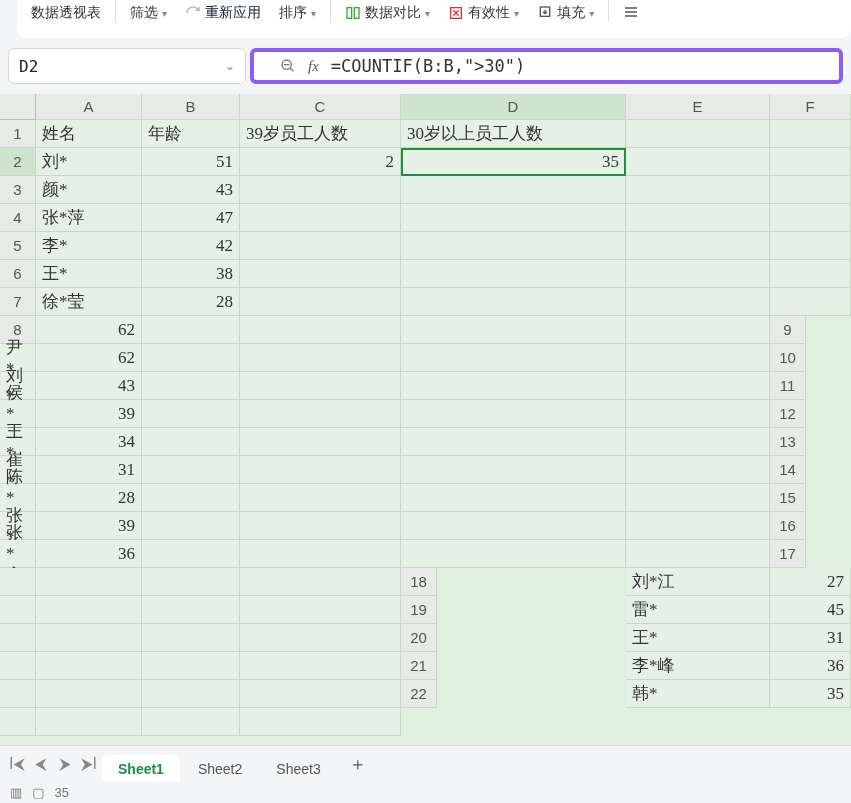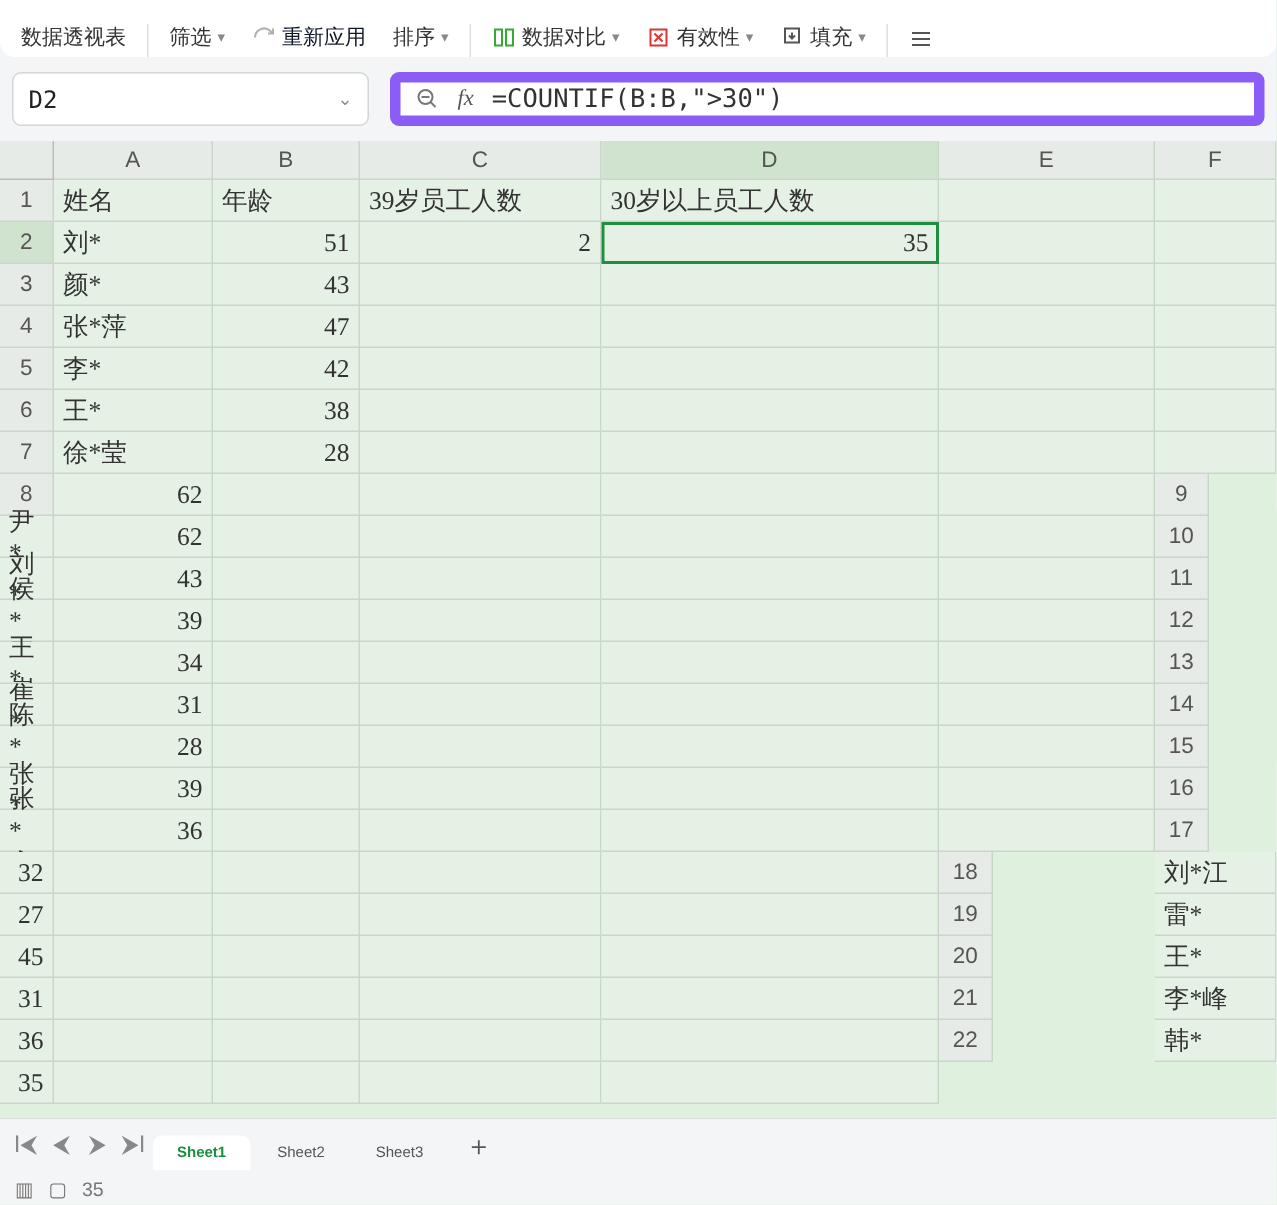--- a/index.html
+++ b/index.html
@@ -1,52 +1,52 @@
 <!DOCTYPE html>
 <html><head>
 <meta charset="utf-8">
 <style>
 * { box-sizing: border-box; margin: 0; padding: 0; font-family: "Microsoft YaHei", SimSun, Arial, sans-serif; }
 body { background: #f4f5f6; width: 851px; height: 803px; overflow: hidden; display: flex; flex-direction: column; }
 
 
-.toolbar { background: #fff; height: 38px; display: flex; align-items: flex-end; padding: 0 8px; gap: 6px; border-radius: 0 0 10px 10px; flex-shrink: 0; }
+.toolbar { background: #fff; height: 38px; display: flex; align-items: flex-start; padding: 0 8px; gap: 6px; border-radius: 0 0 10px 10px; flex-shrink: 0; margin-left: 17px; }
 .tb-btn { display: flex; align-items: center; gap: 4px; padding: 4px 6px; font-size: 14px; color: #333; cursor: pointer; white-space: nowrap; }
 .tb-btn.disabled { color: #0f172a; }
 .tb-divider { width: 1px; height: 22px; background: #ddd; margin: 0 2px; }
 .tb-drop { font-size: 10px; color: #888; }
 .tb-btn svg { width: 16px; height: 16px; }
 
 
-.fbar-row { display: flex; align-items: stretch; padding: 10px 8px 10px 8px; gap: 14px; flex-shrink: 0; }
+.fbar-row { display: flex; align-items: stretch; padding: 10px 8px 10px 8px; gap: 4px; flex-shrink: 0; }
 .namebox { background: #fff; border: 1px solid #d5d5d5; border-radius: 6px; display: flex; align-items: center; justify-content: space-between; width: 238px; height: 36px; padding: 0 10px; }
 .namebox-val { font-size: 16px; color: #222; font-family: Consolas, monospace; }
 .namebox-drop { color: #888; font-size: 12px; }
-.fbar { background: #fff; border: 7px solid #8b5cf6; border-radius: 6px; flex: 1; height: 36px; display: flex; align-items: center; padding: 0 10px; gap: 12px; }
+.fbar { background: #fff; border: 4px solid #8b5cf6; border-radius: 6px; flex: 1; height: 36px; display: flex; align-items: center; padding: 0 26px; gap: 12px; }
 .fbar-fx { font-style: italic; font-family: "Times New Roman", serif; font-size: 15px; color: #555; }
 .fbar-input { font-family: "SimSun", Consolas, monospace; font-size: 17px; color: #333; flex: 1; }
 
 
 .grid-wrap { flex: 1; position: relative; overflow: hidden; background: #dff0df; }
 .grid { display: grid; }
 .hdr, .rownum, .cell { border-right: 1px solid #c9d7c9; border-bottom: 1px solid #c9d7c9; display: flex; align-items: center; font-size: 15px; }
 .corner { background: #eceeec; border-right: 1px solid #bbb; border-bottom: 1px solid #bbb; }
 .hdr { background: #e7ebe7; color: #555; justify-content: center; height: 26px; }
 .hdr.sel { background: #cfe3cf; }
 .rownum { background: #e7ebe7; color: #555; justify-content: center; width: 36px; }
 .rownum.sel { background: #cfe3cf; }
 .cell { background: #e4f1e4; padding: 0 6px; color: #333; font-family: "SimSun", serif; font-size: 17px; }
 .cell.right { justify-content: flex-end; }
 .cell.active { outline: 2px solid #1d8f3e; outline-offset: -2px; background:#e4f1e4; z-index:2; position:relative;}
 .rh { height: 28px; }
 
 
 .tabs { background: #f4f5f6; height: 36px; display: flex; align-items: center; padding: 0 6px; gap: 2px; flex-shrink: 0; border-top: 1px solid #ddd; }
 .nav-btn { width: 22px; height: 22px; display: flex; align-items: center; justify-content: center; color: #888; cursor: pointer; }
-.sheet-tab { padding: 6px 16px; font-size: 10px; color: #555; cursor: pointer; border-radius: 6px 6px 0 0; margin-top: 10px; }
+.sheet-tab { padding: 6px 16px; font-size: 14px; color: #555; cursor: pointer; border-radius: 6px 6px 0 0; margin-top: 10px; }
 .sheet-tab.active { background: #fff; color: #1a8f3f; font-weight: bold; }
 .add-sheet { padding: 4px 10px; font-size: 18px; color: #555; cursor: pointer; }
 
 .status { height: 22px; background: #f4f5f6; display:flex; align-items:center; padding:0 10px; gap:10px; font-size:13px; color:#777;}
 </style>
 </head>
 <body>
 
 <div class="toolbar">
   <div class="tb-btn">数据透视表</div>
@@ -227,21 +227,20 @@
       <div class="cell rh"></div>
       <div class="cell rh"></div>
       <div class="rownum rh">16</div>
       <div class="cell rh">张*育</div>
       <div class="cell rh right">36</div>
       <div class="cell rh"></div>
       <div class="cell rh"></div>
       <div class="cell rh"></div>
       <div class="cell rh"></div>
       <div class="rownum rh">17</div>
-      <div class="cell rh right">32</div>
       <div class="cell rh"></div>
       <div class="cell rh"></div>
       <div class="cell rh"></div>
       <div class="cell rh"></div>
       <div class="rownum rh">18</div>
       <div class="cell rh">刘*江</div>
       <div class="cell rh right">27</div>
       <div class="cell rh"></div>
       <div class="cell rh"></div>
       <div class="cell rh"></div>

